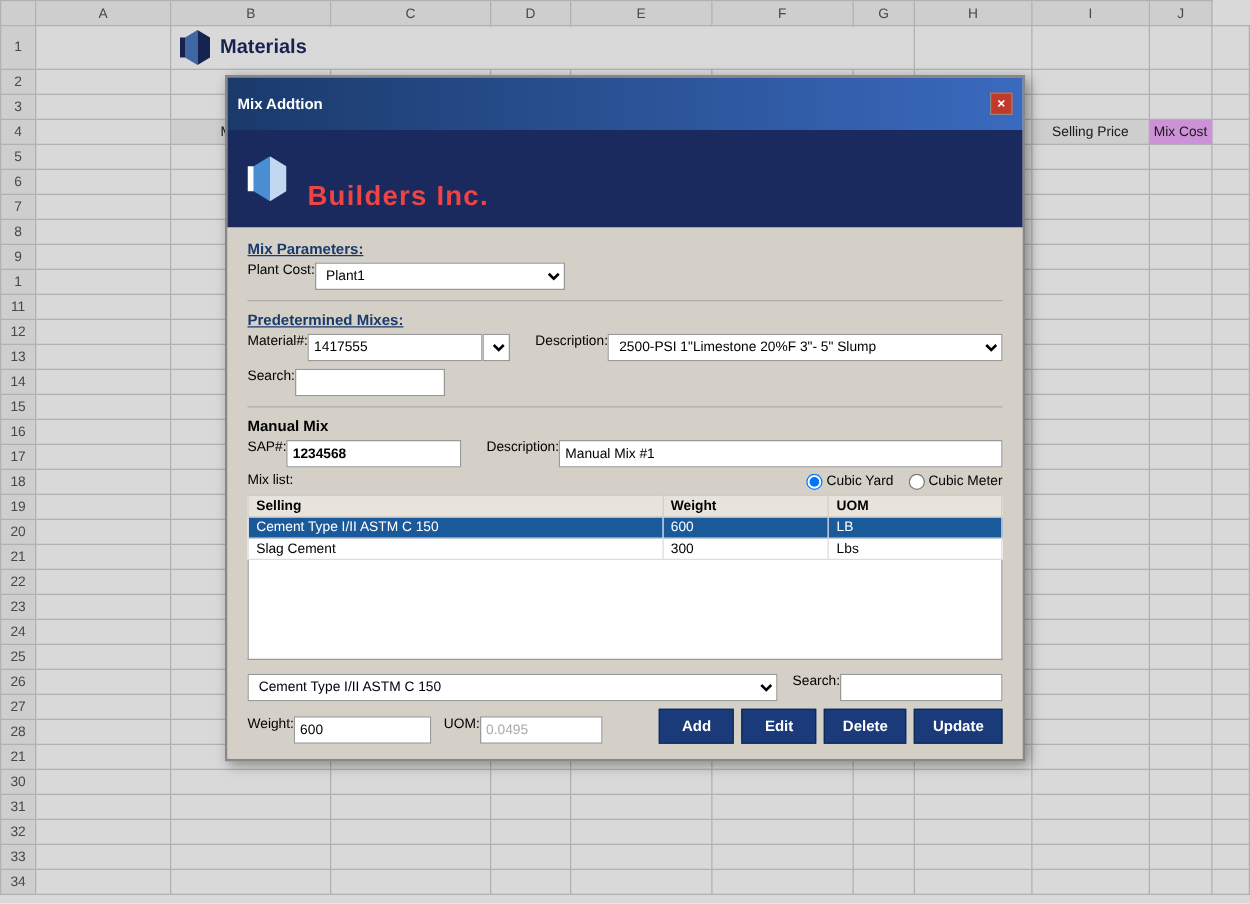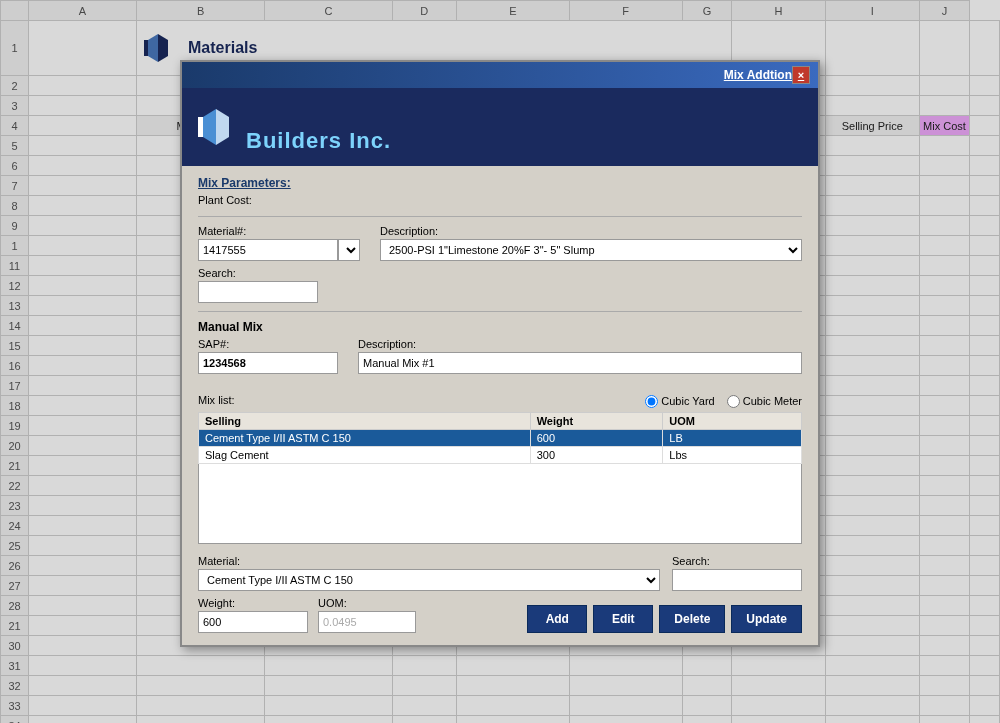--- a/index.html
+++ b/index.html
@@ -87,25 +87,24 @@
       position: relative;
     }
 
     
     .modal-titlebar {
       background: linear-gradient(to right, #1a3a6b, #3a6abf);
       color: #fff;
       padding: 4px 8px;
       display: flex;
       align-items: center;
-      justify-content: flex-end;
+      justify-content: space-between;
       font-size: 12px;
       font-weight: bold;
-      height: 26px;
-      text-decoration: underline;
+      height: 42px;
     }
 
     .modal-close-btn {
       background: #c0392b;
       border: 1px solid #888;
       color: #fff;
       width: 18px;
       height: 18px;
       display: flex;
       align-items: center;
@@ -124,21 +123,21 @@
     }
 
     .modal-header-banner .logo-icon {
       width: 36px;
       height: 36px;
       margin-right: 12px;
       flex-shrink: 0;
     }
 
     .modal-header-banner .company-name {
-      color: #7dd3fc;
+      color: #ef4444;
       font-size: 22px;
       font-weight: bold;
       font-family: Arial, sans-serif;
       letter-spacing: 1px;
       margin-top: 28px;
     }
 
     
     .modal-body {
       padding: 10px 16px 12px 16px;
@@ -161,21 +160,21 @@
 
     .form-label {
       font-size: 11px;
       color: #000;
       margin-bottom: 2px;
       display: block;
     }
 
     .form-group {
       display: flex;
-      flex-direction: column;
+      flex-direction: row;
     }
 
     input[type="text"], select {
       border: 1px solid #999;
       background: #fff;
       height: 22px;
       font-size: 11px;
       padding: 1px 4px;
       outline: none;
     }
@@ -248,25 +247,25 @@
       font-weight: bold;
       cursor: pointer;
       height: 28px;
       min-width: 60px;
     }
 
     
     .ss-logo {
       display: flex;
       align-items: center;
-      gap: 16px;
+      gap: 4px;
       font-size: 16px;
       font-weight: bold;
       color: #1a2a5e;
-      padding: 12px 4px;
+      padding: 2px 4px;
     }
 
     .header-col-selling {
       background: #f2f2f2;
       font-weight: normal;
       font-size: 11px;
       text-align: center;
     }
 
     .header-col-mix {
@@ -817,26 +816,32 @@
       </svg>
       <span class="company-name">Builders Inc.</span>
     </div>
 
     <div class="modal-body">
 
       <div>
         <div class="section-title">Mix Parameters:</div>
         <div class="form-group" style="margin-bottom:8px;">
           <label class="form-label">Plant Cost:</label>
+          <select style="width:200px;">
+            <option>Plant1</option>
+            <option>Plant2</option>
+            <option>Plant3</option>
+          </select>
         </div>
       </div>
 
       <hr class="divider">
 
       <div>
+        <div class="section-title">Predetermined Mixes:</div>
         <div class="form-row" style="gap:20px; margin-bottom:6px; align-items:flex-end;">
           <div class="form-group">
             <label class="form-label">Material#:</label>
             <div style="display:flex; align-items:center;">
               <input type="text" style="width: 140px;" value="1417555">
               <select style="width:22px; height:22px; padding:0;">
                 <option></option>
               </select>
             </div>
           </div>
@@ -850,21 +855,21 @@
         <div class="form-group" style="margin-bottom:6px;">
           <label class="form-label">Search:</label>
           <input type="text" style="width: 120px;" value="">
         </div>
       </div>
 
       <hr class="divider">
 
       <div>
         <div class="section-title" style="text-decoration:none; color:#000; font-weight:bold; margin-bottom:4px;">Manual Mix</div>
-        <div class="form-row" style="gap:20px; margin-bottom:20px; align-items:flex-end;">
+        <div class="form-row" style="gap:20px; margin-bottom:4px; align-items:flex-end;">
           <div class="form-group">
             <label class="form-label">SAP#:</label>
             <input type="text" style="width: 140px; font-weight: bold;" value="1234568">
           </div>
           <div class="form-group" style="flex:1;">
             <label class="form-label">Description:</label>
             <input type="text" style="width: 100%;" value="Manual Mix #1">
           </div>
         </div>
       </div>
@@ -905,21 +910,20 @@
       <td>Lbs</td>
     </tr>
             </tbody>
         </table>
         <div style="height:80px; background:#fff; border:1px solid #999; border-top:none;"></div>
       </div>
 
       <div>
         <div style="display:flex; gap:12px; margin-bottom:6px; align-items:flex-end;">
           <div class="form-group" style="flex:1;">
-            <label class="form-label">Material:</label>
             <select style="width:100%;">
               <option>Cement Type I/II   ASTM C 150</option>
             </select>
           </div>
           <div class="form-group">
             <label class="form-label">Search:</label>
             <input type="text" style="width: 130px;" value="">
           </div>
         </div>
         <div style="display:flex; gap:10px; align-items:flex-end;">

